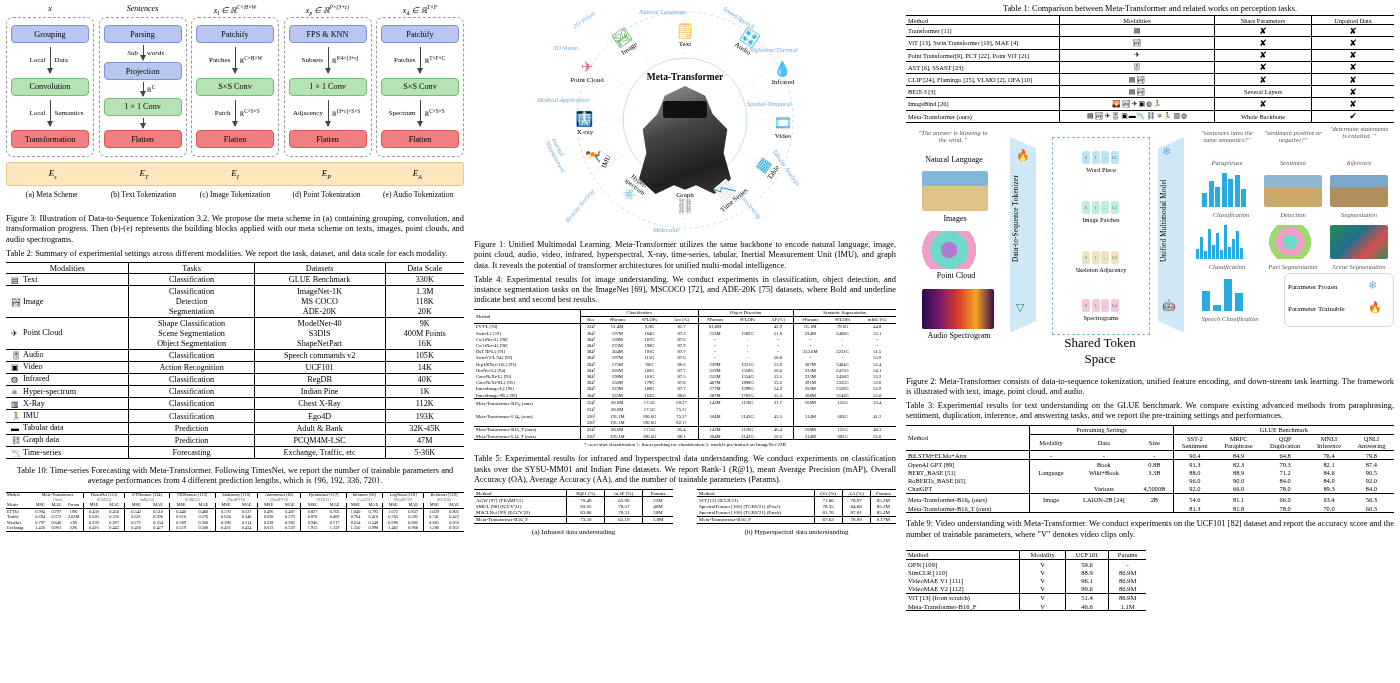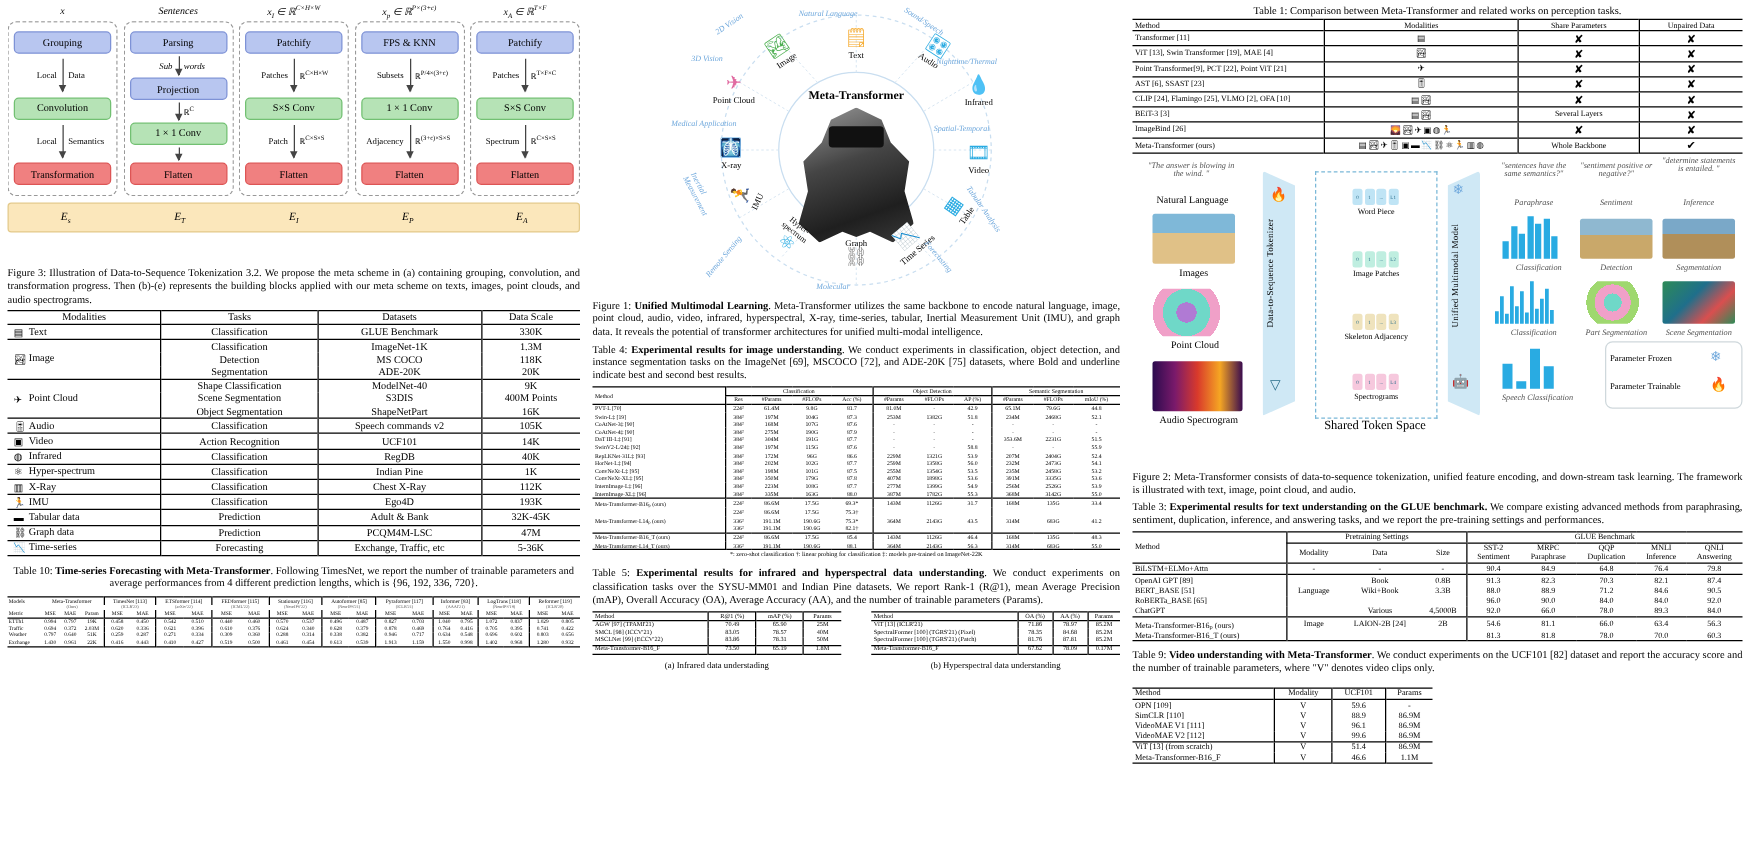--- a/index.html
+++ b/index.html
@@ -5,21 +5,21 @@
 <style>
   html,body{margin:0;padding:0;background:#fff;}
   body{width:1400px;height:683px;overflow:hidden;font-family:"Liberation Serif",serif;color:#000;}
   .page{position:relative;width:1400px;height:683px;display:flex;gap:0;}
   .col{position:relative;}
   .colL{width:470px;padding:4px 6px 0 6px;box-sizing:border-box;}
   .colM{width:430px;padding:4px 4px 0 4px;box-sizing:border-box;}
   .colR{width:500px;padding:4px 6px 0 6px;box-sizing:border-box;}
 
   .cap{font-size:8.4px;line-height:1.22;text-align:justify;margin:4px 0 3px 0;}
-  .cap b{font-weight:bold;}
+  .cap b{font-weight:normal;}
   .tinycap{font-size:6.6px;line-height:1.2;}
 
   
   .fig3{position:relative;height:206px;}
   .f3row{display:flex;justify-content:space-between;align-items:flex-start;}
   .f3cell{width:88px;position:relative;}
   .f3head{font-size:8px;font-style:italic;text-align:center;height:13px;font-family:"Liberation Serif",serif;}
   .f3head sup{font-size:5.5px;}
   .f3head sub{font-size:5.5px;}
   .f3box{border:1px dashed #999;border-radius:7px;padding:7px 4px 8px 4px;height:140px;box-sizing:border-box;
@@ -202,24 +202,34 @@
         </div>
       </div>
 
       <div class="ebar">
         <div class="ecell"><i>E</i><sub>s</sub></div>
         <div class="ecell"><i>E</i><sub>T</sub></div>
         <div class="ecell"><i>E</i><sub>I</sub></div>
         <div class="ecell"><i>E</i><sub>P</sub></div>
         <div class="ecell"><i>E</i><sub>A</sub></div>
       </div>
+      <div class="f3foot">
+        <div>(a) Meta Scheme</div>
+        <div>(b) Text Tokenization</div>
+        <div>(c) Image Tokenization</div>
+        <div>(d) Point Tokenization</div>
+        <div>(e) Audio Tokenization</div>
+      </div>
     </div>
 
     <div class="cap">Figure 3: Illustration of Data-to-Sequence Tokenization 3.2. We propose the meta scheme in (a) containing grouping, convolution, and transformation progress. Then (b)-(e) represents the building blocks applied with our meta scheme on texts, images, point clouds, and audio spectrograms.</div>
 
+    <div class="cap">
+      <span>Table 2:</span><span> Summary of experimental settings across different modalities. We report the task, dataset, and data scale for each modality.</span>
+    </div>
 
     <table class="pt t2">
       <thead>
           <tr class="rule-top rule-mid">
         <th>Modalities</th>
         <th class="vl">Tasks</th>
         <th class="vl">Datasets</th>
         <th class="vl">Data Scale</th>
       </tr>
         </thead>
@@ -1031,21 +1041,21 @@
           </div>
           <div style="position: absolute; left: 152px; top: 128px; width: 86px; text-align: center;">
             <div><span class="tok" style="background: rgb(239, 227, 189);">0</span><span class="tok" style="background: rgb(239, 227, 189);">1</span><span class="tok" style="background: rgb(239, 227, 189);">...</span><span class="tok" style="background: rgb(239, 227, 189);">L3</span></div>
             <div style="font-size: 6.4px; margin-top: 2px;">Skeleton Adjacency</div>
           </div>
           <div style="position: absolute; left: 152px; top: 176px; width: 86px; text-align: center;">
             <div><span class="tok" style="background: rgb(246, 200, 221);">0</span><span class="tok" style="background: rgb(246, 200, 221);">1</span><span class="tok" style="background: rgb(246, 200, 221);">...</span><span class="tok" style="background: rgb(246, 200, 221);">L4</span></div>
             <div style="font-size: 6.4px; margin-top: 2px;">Spectrograms</div>
           </div>
         </div>
-      <div class="f2lbl" style="left:146px;top:212px;width:96px;font-size:10px;">Shared Token Space</div>
+      <div class="f2lbl" style="left:146px;top:212px;width:96px;font-size:13px;">Shared Token Space</div>
 
       <div class="trap" style="left:252px;top:14px;width:26px;height:196px;clip-path:polygon(0 6%,100% 0,100% 100%,0 94%);"></div>
       <div style="position:absolute;left:254px;top:56px;height:120px;">
         <div class="vtext">Unified Multimodal Model</div>
       </div>
       <div style="position:absolute;left:256px;top:22px;font-size:11px;color:#6fa8dc;">❄</div>
       <div style="position:absolute;left:256px;top:176px;font-size:11px;color:#2b6f8c;">🤖</div>
 
       <div class="f2lbl f2it" style="left:290px;top:6px;width:62px;">"sentences have the same semantics?"</div>
       <div class="f2lbl f2it" style="left:356px;top:6px;width:62px;">"sentiment positive or negative?"</div>

